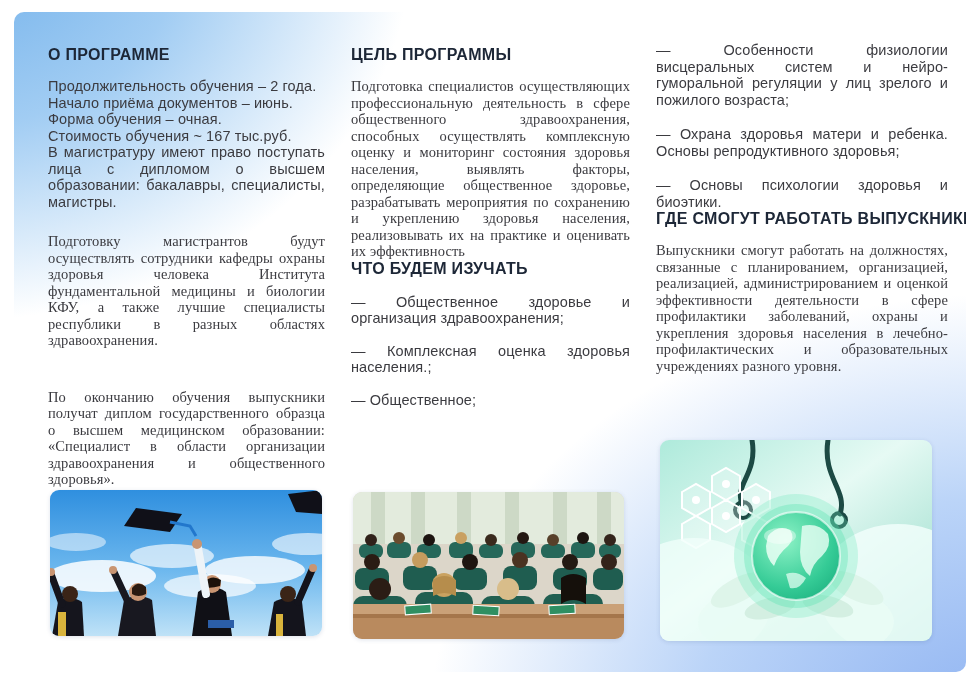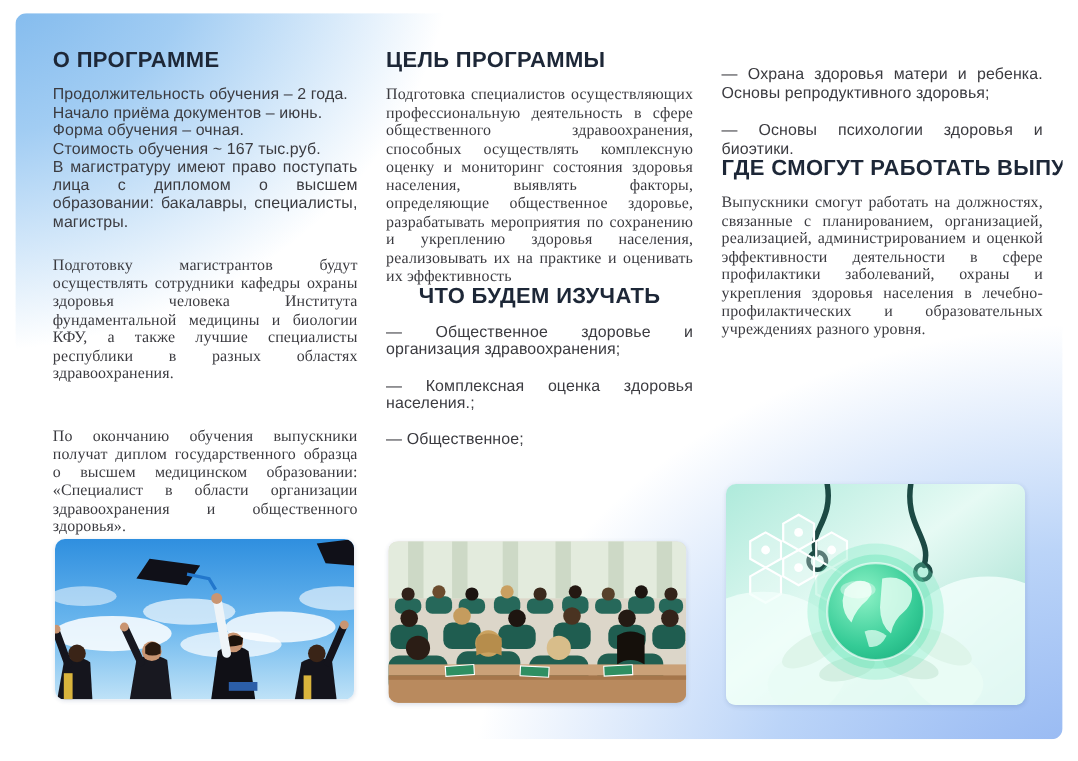--- a/index.html
+++ b/index.html
@@ -10,28 +10,28 @@
     background:
       radial-gradient(ellipse 640px 540px at -50px -70px, rgba(105,172,233,0.96) 0%, rgba(138,192,240,0.8) 34%, rgba(255,255,255,0) 70%),
       radial-gradient(ellipse 780px 600px at 104% 110%, rgba(130,170,240,0.92) 0%, rgba(158,194,245,0.7) 40%, rgba(255,255,255,0) 74%),
       #ffffff;
   }
   .col { position:absolute; color:#3b3b40; font-size:14.5px; line-height:16.5px; letter-spacing:0.1px; }
   .col1 { left:34px; top:34px; width:277px; }
   .col2 { left:337px; top:34px; width:279px; }
   .col3 { left:642px; top:30px; width:292px; }
   h2.sec {
-    font-size:20px; font-weight:bold; color:#1d2737; letter-spacing:0.3px;
+    font-size:16px; font-weight:bold; color:#1d2737; letter-spacing:0.3px;
     white-space:nowrap; margin:0 0 14px 0; line-height:18px;
   }
   .jp { text-align:justify;font-family:Liberation Serif, serif; }
   .fact-line { text-align:justify; }
   .para { margin-top:23px; }
   .para-big-gap { margin-top:40px; }
-  .sec2 { margin-top:33px;text-align:center; }
+  .sec2 { margin-top:33px; }
   .list-item { text-align:justify; margin-top:16px; }
   .list-item:first-of-type { margin-top:16px; }
   .col3 .list-item { margin-top:18px; }
   .col3 .list-item.first { margin-top:0; }
   .work-head { margin-top:28px; margin-bottom:14px; }
   .photo {
     position:absolute; border-radius:9px; overflow:hidden;
     box-shadow:0 1px 4px rgba(40,70,120,0.15);
   }
   .photo svg { display:block; width:100%; height:100%; }
@@ -60,20 +60,21 @@
   <div class="col col2">
     <h2 class="sec">ЦЕЛЬ ПРОГРАММЫ</h2>
     <p class="jp">Подготовка специалистов осуществляющих профессиональную деятельность в сфере общественного здравоохранения, способных осуществлять комплексную оценку и мониторинг состояния здоровья населения, выявлять факторы, определяющие общественное здоровье, разрабатывать мероприятия по сохранению и укреплению здоровья населения, реализовывать их на практике и оценивать их эффективность</p>
     <h2 class="sec sec2">ЧТО БУДЕМ ИЗУЧАТЬ</h2>
     <div class="list-item">— Общественное здоровье и организация здравоохранения;</div>
     <div class="list-item">— Комплексная оценка здоровья населения.;</div>
     <div class="list-item">— Общественное;</div>
   </div>
 
   <div class="col col3">
+    <div class="list-item first">— Особенности физиологии висцеральных систем и нейро-гуморальной регуляции у лиц зрелого и пожилого возраста;</div>
     <div class="list-item">— Охрана здоровья матери и ребенка. Основы репродуктивного здоровья;</div>
     <div class="list-item">— Основы психологии здоровья и биоэтики.</div>
     <h2 class="sec work-head">ГДЕ СМОГУТ РАБОТАТЬ ВЫПУСКНИКИ</h2>
     <p class="jp">Выпускники смогут работать на должностях, связанные с планированием, организацией, реализацией, администрированием и оценкой эффективности деятельности в сфере профилактики заболеваний, охраны и укрепления здоровья населения в лечебно-профилактических и образовательных учреждениях разного уровня.</p>
   </div>
 
   <div class="photo photo1">
     <svg viewBox="0 0 272 146" preserveAspectRatio="none">
       <defs>
         <linearGradient id="sky" x1="0" y1="0" x2="0" y2="1">

